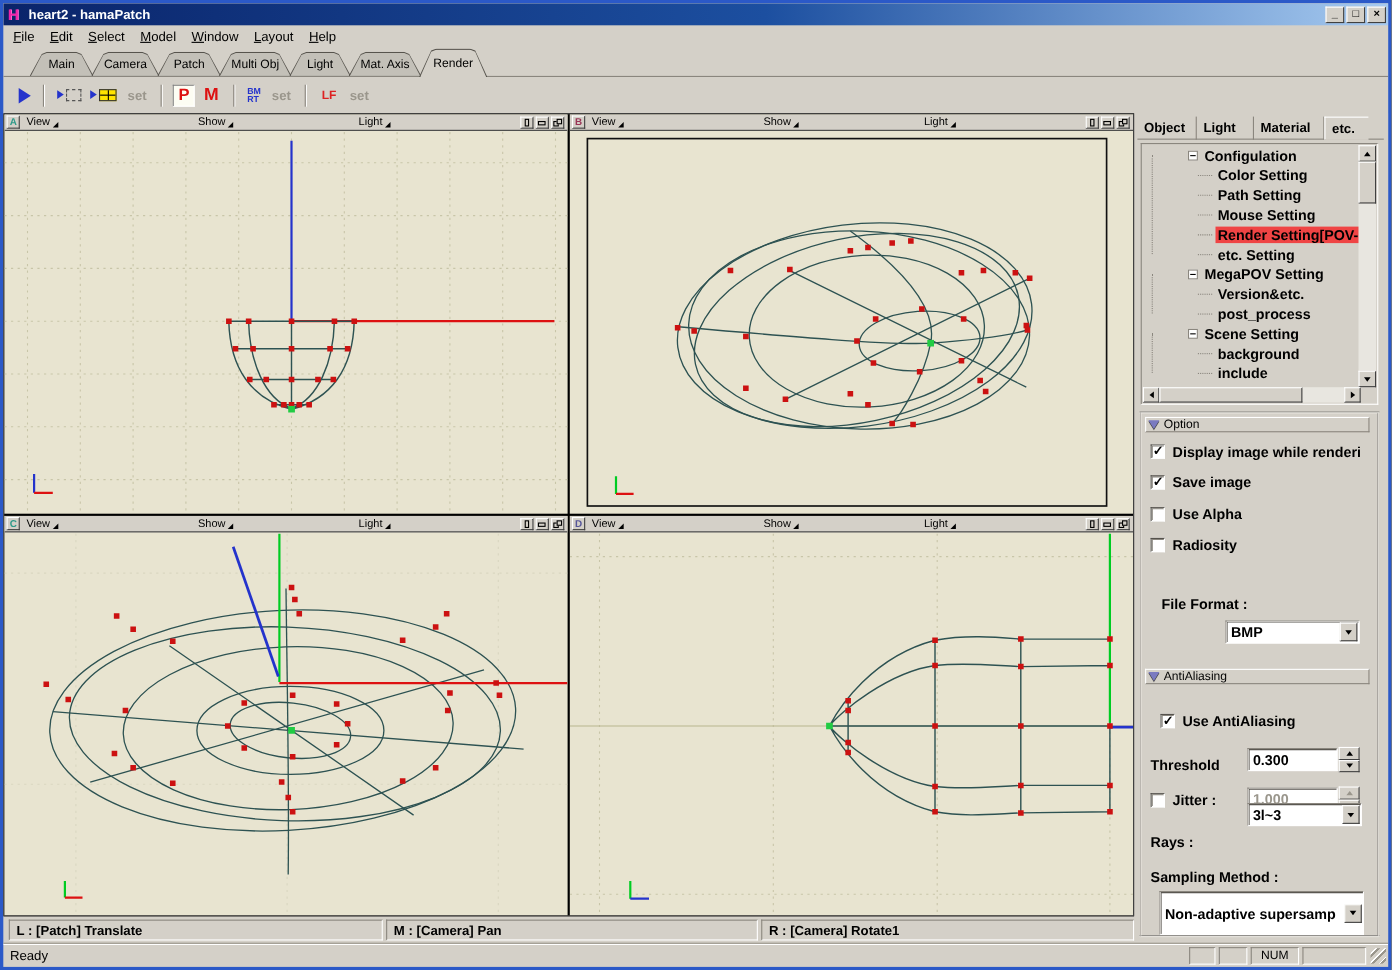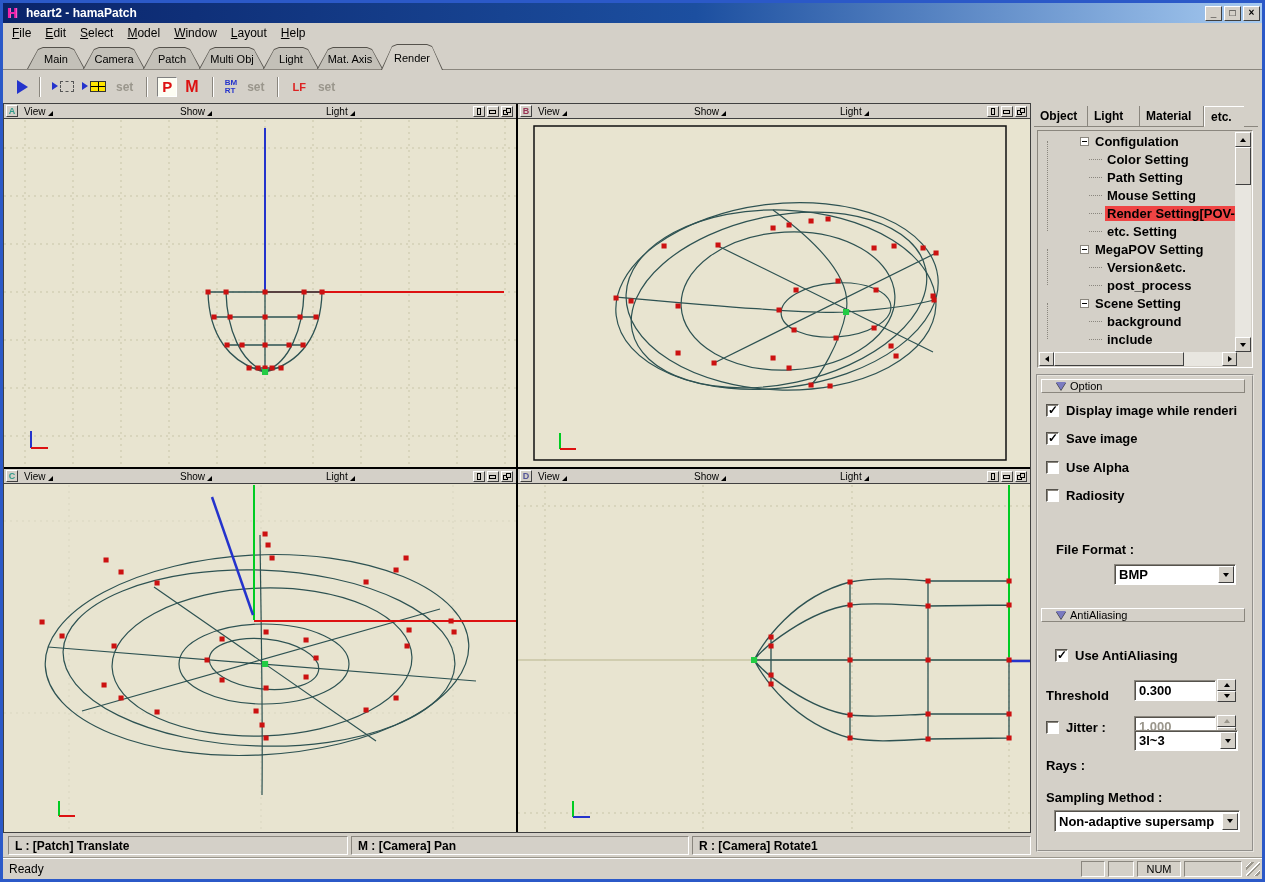--- a/index.html
+++ b/index.html
@@ -93,21 +93,21 @@
   .sb-btn{position:absolute;background:#d4d0c8;border:1px solid;border-color:#fff #404040 #404040 #fff;
     display:flex;align-items:center;justify-content:center;}
   .tri-up{width:0;height:0;border-left:3px solid transparent;border-right:3px solid transparent;border-bottom:4px solid #000;}
   .tri-down{width:0;height:0;border-left:3px solid transparent;border-right:3px solid transparent;border-top:4px solid #000;}
   .tri-left{width:0;height:0;border-top:3px solid transparent;border-bottom:3px solid transparent;border-right:4px solid #000;}
   .tri-right{width:0;height:0;border-top:3px solid transparent;border-bottom:3px solid transparent;border-left:4px solid #000;}
   .sb-thumb{position:absolute;background:#d4d0c8;border:1px solid;border-color:#fff #404040 #404040 #fff;}
   
   .opts{position:absolute;left:4px;top:271px;width:218px;height:478px;border:2px groove #e6e3dd;}
   .sec-head{position:absolute;left:3px;width:204px;height:14px;background:#d4d0c8;
-    border:1px solid;border-color:#fff #8a867e #8a867e #fff;display:flex;align-items:center;font-size:11px;padding-left:14px;}
+    border:1px solid;border-color:#fff #8a867e #8a867e #fff;display:flex;align-items:center;font-size:11px;padding-left:2px;}
   .sec-tri{width:0;height:0;border-left:5px solid transparent;border-right:5px solid transparent;border-top:8px solid #7a7ac0;
     margin-right:4px;filter:drop-shadow(0 1px 0 #333);}
   .cb{width:13px;height:13px;background:#fff;border:1px solid;border-color:#55524c #fff #fff #55524c;
     box-shadow:inset 1px 1px 0 #8a867e;position:relative;flex:none;}
   .cb.on::after{content:"✓";position:absolute;left:1px;top:-2px;font-size:12px;font-weight:bold;color:#000;}
   .cbrow{position:absolute;display:flex;align-items:center;font-size:13px;font-weight:bold;}
   .cbrow .cb{margin-right:7px;}
   .olabel{position:absolute;font-size:13px;font-weight:bold;}
   .field{position:absolute;background:#fff;border:1px solid;border-color:#8a867e #fff #fff #8a867e;
     box-shadow:inset 1px 1px 0 #55524c;font-size:13px;font-weight:bold;padding:2px 4px;}
@@ -550,21 +550,21 @@
             </span>
         </div>
         <div class="olabel" style="left:8px;top:382px;">Rays :</div>
         <div class="field combo" style="left:96px;top:354px;width:104px;height:21px;">
           <span class="val">3l~3</span>
           <span class="combo-btn">
               <span class="tri-down"></span>
             </span>
         </div>
         <div class="olabel" style="left:8px;top:414px;">Sampling Method :</div>
-        <div class="field combo" style="left:16px;top:434px;width:186px;height:22px;">
+        <div class="field combo" style="left:16px;top:434px;width:186px;height:40px;">
           <span class="val">Non-adaptive supersamp</span>
           <span class="combo-btn">
               <span class="tri-down"></span>
             </span>
         </div>
       </div>
     </div>
   </div>
 
   <div class="statusbar">

